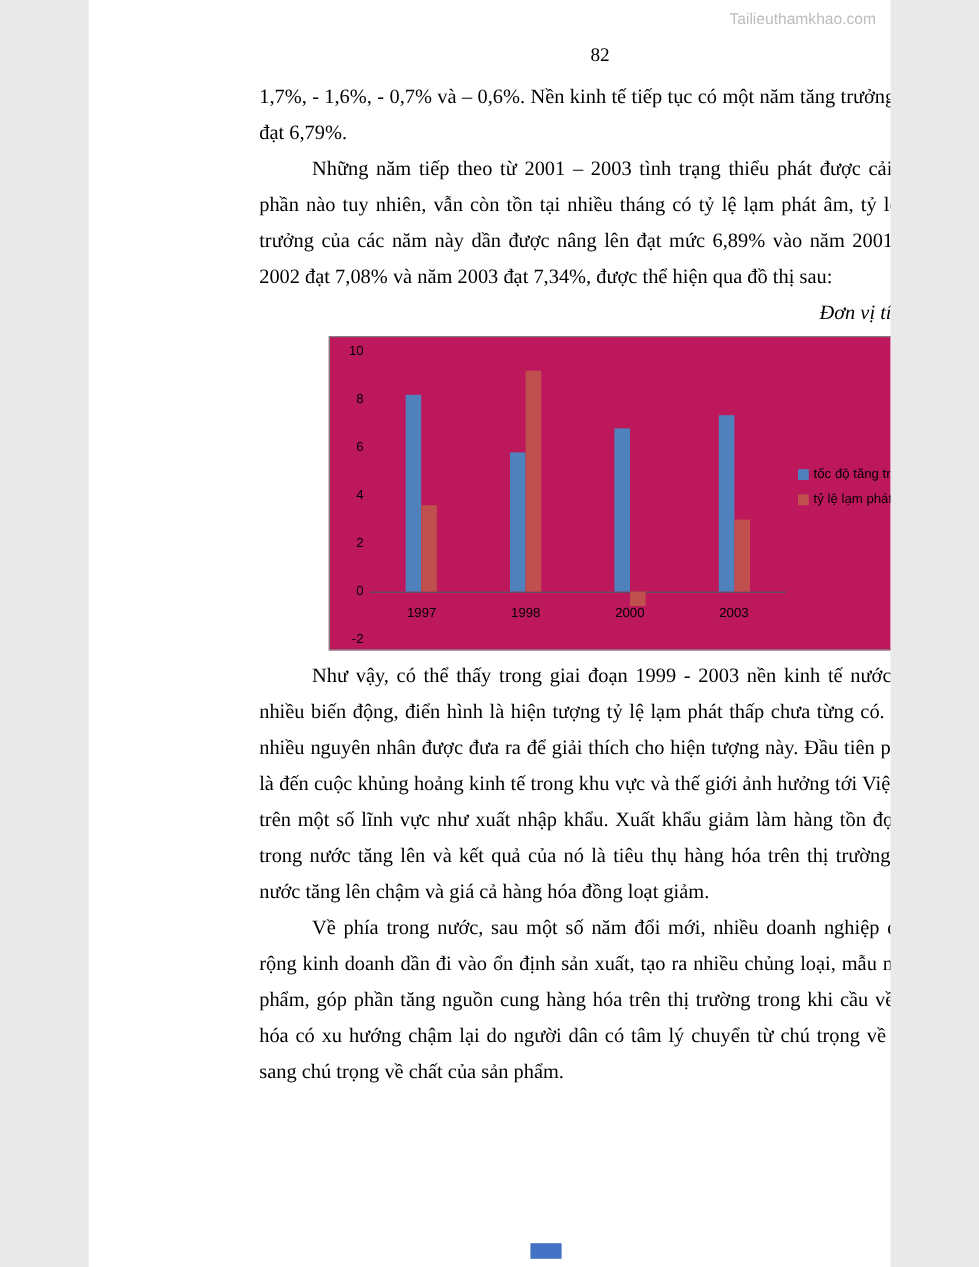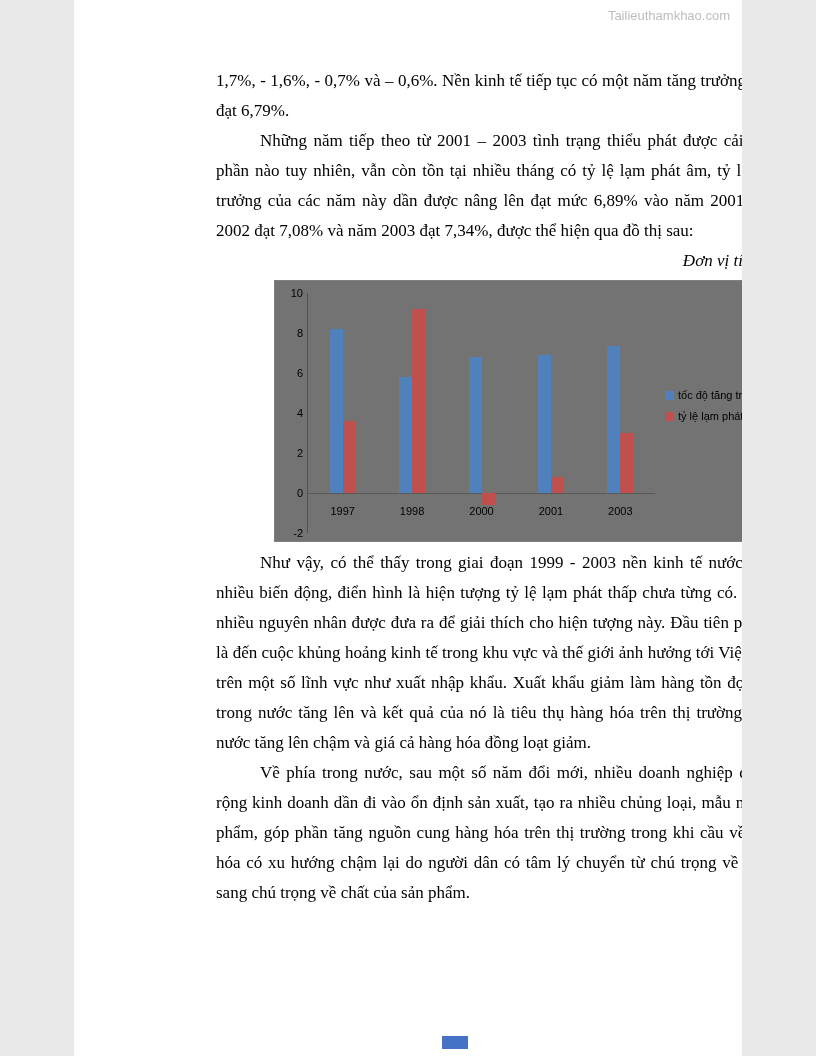--- a/index.html
+++ b/index.html
@@ -21,21 +21,21 @@
     position:absolute; top:66px; left:142px; width:568px;
     font-size:17px; line-height:30px; text-align:justify;
   }
   .para { margin:0; }
   .para.indent { text-indent:44px; }
   .unit-label { text-align:right; font-style:italic; }
 
   
   .figure {
     width:506px; height:262px; margin:4px 0 6px 58px;
-    border:1px solid #7f7f7f; background:#737373;
+    border:1px solid #7f7f7f; background:#be185d;
     display:flex; align-items:flex-start;
     padding:12px 6px 8px 4px;
     font-family:"Liberation Sans", sans-serif; font-size:11px;
     text-align:left; line-height:normal;
   }
   .y-axis { position:relative; width:28px; height:240px; }
   .y-tick { position:absolute; right:4px; transform:translateY(-50%); }
   .plot {
     position:relative; width:348px; height:240px;
     border-left:1px solid #be185d; display:flex;
@@ -57,20 +57,21 @@
     background:#4472c4;
   }
 </style>
 </head>
 <body>
 
 <div class="page">
 
   <div class="watermark">Tailieuthamkhao.com</div>
 
+  <div class="page-number">82</div>
 
   <div class="content">
 
     <p class="para">1,7%, - 1,6%, - 0,7% và – 0,6%.  Nền kinh tế tiếp tục có một năm tăng trưởng thấp, đạt 6,79%.</p>
 
     <p class="para indent">Những năm tiếp theo từ 2001 – 2003 tình trạng thiểu phát được cải thiện phần nào tuy nhiên, vẫn còn tồn tại nhiều tháng có tỷ lệ lạm phát âm, tỷ lệ tăng trưởng của các năm này dần được nâng lên đạt mức 6,89% vào năm 2001, năm 2002 đạt 7,08% và năm 2003 đạt 7,34%, được thể hiện qua đồ thị sau:</p>
 
     <div class="unit-label">Đơn vị tính: %</div>
 
     <div class="figure">
@@ -94,25 +95,20 @@
             <div class="bar" style="background: rgb(79, 129, 189); left: calc(50% - 13px); height: 116px; top: 84px;"></div>
             <div class="bar" style="background: rgb(192, 80, 77); left: 50%; height: 184px; top: 16px;"></div>
             <div class="x-label" style="top: 212px;">1998</div>
           </div>
           <div class="bar-col">
             <div class="bar" style="background: rgb(79, 129, 189); left: calc(50% - 13px); height: 135.8px; top: 64.2px;"></div>
             <div class="bar" style="background: rgb(192, 80, 77); left: 50%; height: 12px; top: 200px;"></div>
             <div class="x-label" style="top: 212px;">2000</div>
           </div>
           <div class="bar-col">
-            <div class="bar" style="background: rgb(79, 129, 189); left: calc(50% - 13px); height: 137.8px; top: 62.2px;"></div>
-            <div class="bar" style="background: rgb(192, 80, 77); left: 50%; height: 16px; top: 184px;"></div>
-            <div class="x-label" style="top: 212px;">2001</div>
-          </div>
-          <div class="bar-col">
             <div class="bar" style="background: rgb(79, 129, 189); left: calc(50% - 13px); height: 146.8px; top: 53.2px;"></div>
             <div class="bar" style="background: rgb(192, 80, 77); left: 50%; height: 60px; top: 140px;"></div>
             <div class="x-label" style="top: 212px;">2003</div>
           </div>
         </div>
       <div class="legend">
           <div class="legend-item">
             <span class="legend-swatch" style="background: rgb(79, 129, 189);"></span>
             <span>tốc độ tăng trưởng</span>
           </div>

